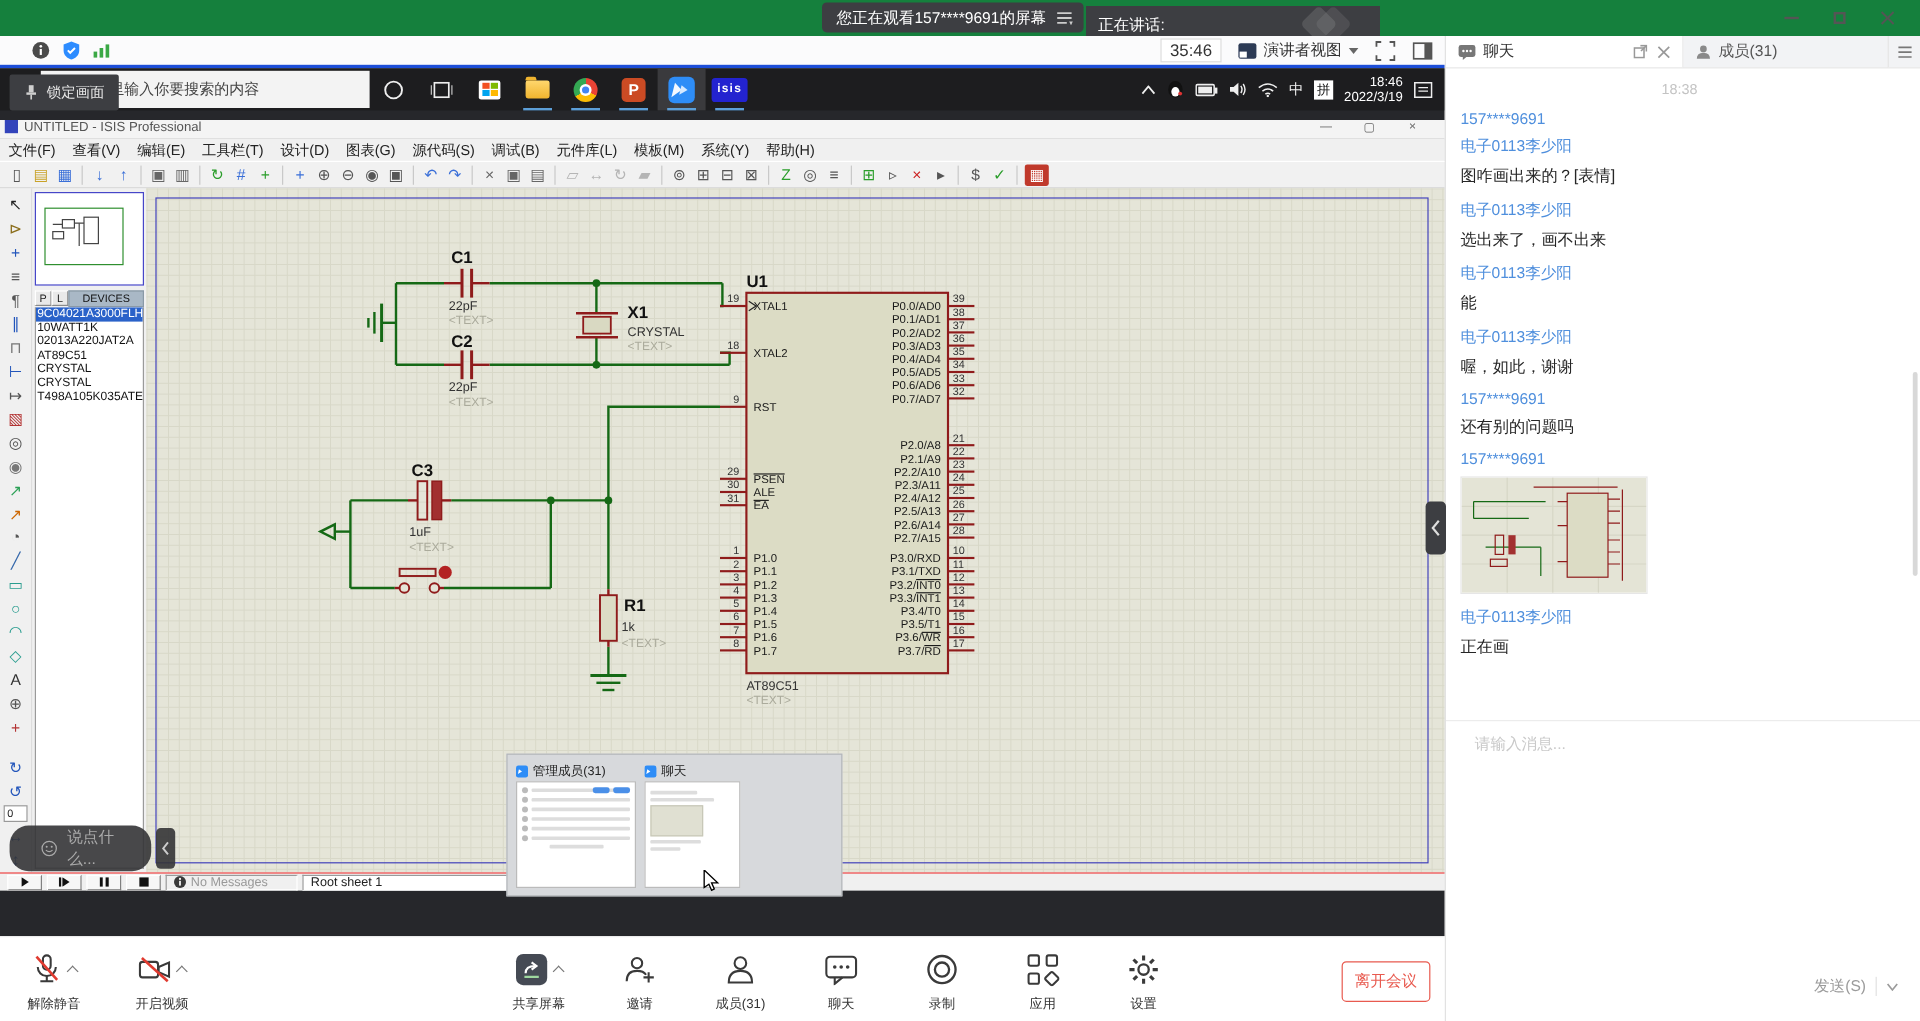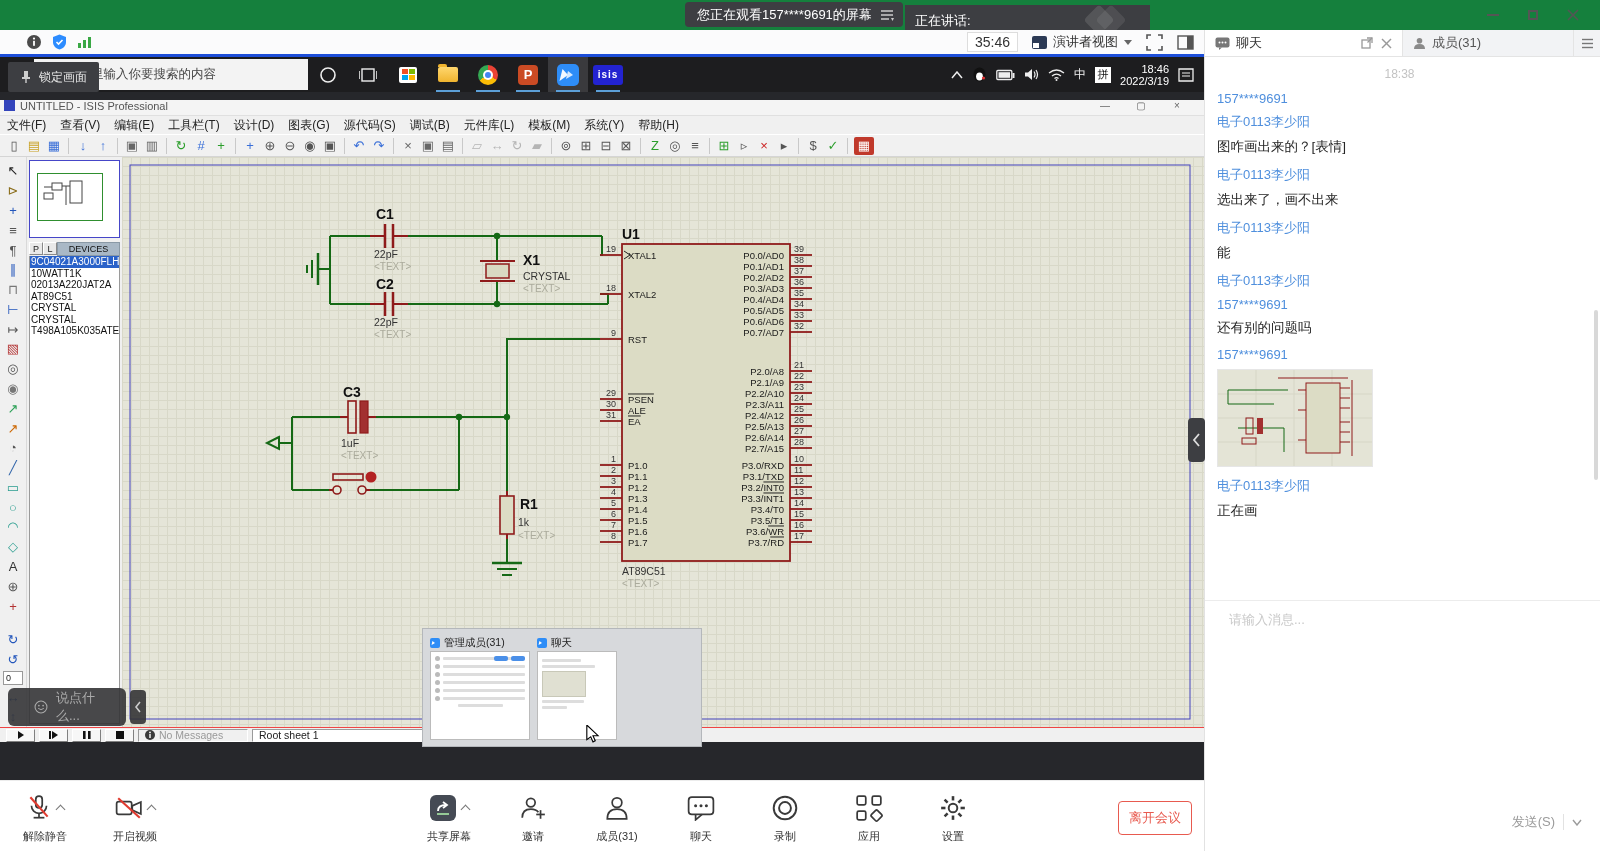--- a/index.html
+++ b/index.html
@@ -52,21 +52,21 @@
 #dev-list{flex:1;background:#fff;border:1px solid #9a9a9a;border-top:none;font-size:10px;color:#111;overflow:hidden}
 .dev-item{height:11.5px;line-height:11.5px;padding-left:1px;white-space:nowrap}
 .dev-item.sel{background:#2a62c9;color:#fff}
 #editor{flex:1;position:relative;background-color:#e5e5d8;background-image:linear-gradient(#d8d8c8 1px,transparent 1px),linear-gradient(90deg,#d8d8c8 1px,transparent 1px);background-size:9px 9px;overflow:hidden}
 #isis-statusbar{position:absolute;left:0;right:0;bottom:0;height:15px;background:#f0f0f0;border-top:1px solid #ef4444;display:flex;align-items:center;gap:4px;padding-left:6px;font-size:10.5px}
 .vcr{width:29px;height:13px;background:#f7f7f7;border:1px solid;border-color:#fff #808080 #808080 #fff;display:flex;align-items:center;justify-content:center}
 .sunken{border:1px solid;border-color:#9a9a9a #fff #fff #9a9a9a;height:13px;display:flex;align-items:center;gap:4px;padding:0 6px}
 #no-msg{color:#999;width:110px}
 #sheet-cell{width:220px;background:#fff;color:#222}
 
-#quick-chat{left:8px;top:631px;width:118px;height:38px;background:rgba(52,52,54,.9);border-radius:6px;display:flex;align-items:center;gap:8px;padding:0 26px;color:#aaa;font-size:13px}
+#quick-chat{left:8px;top:631px;width:118px;height:38px;background:rgba(52,52,54,.9);border-radius:16px;display:flex;align-items:center;gap:8px;padding:0 26px;color:#aaa;font-size:13px}
 #qc-handle{left:130px;top:633px;width:16px;height:34px;background:rgba(52,52,54,.9);border-radius:4px;display:flex;align-items:center;justify-content:center}
 
 #previews{left:422px;top:571px;width:280px;height:119px;background:#d7d9dc;border:1px solid #b4b7bb;display:flex;gap:7px;padding:6px 7px}
 .pv-card{display:flex;flex-direction:column;min-width:0}
 .pv-title{display:flex;align-items:center;gap:4px;font-size:10.5px;color:#222;height:16px;white-space:nowrap;overflow:hidden}
 .mlogo{width:10px;height:10px;background:#2e8df7;border-radius:2px;position:relative;flex:none}
 .mlogo::after{content:"";position:absolute;left:2px;top:2.5px;border-left:3px solid #fff;border-top:2.5px solid transparent;border-bottom:2.5px solid transparent;transform:skewX(-12deg)}
 .pv-thumb{flex:1;background:#fff;border:1px solid #bbb;position:relative;overflow:hidden;padding:4px}
 .pv-sq{display:inline-block;width:9px;height:9px;background:#4a8fe8;border-radius:2px;margin-right:3px}
 .pv-line{height:3px;background:#ddd;border-radius:1px;margin:3px 0}
@@ -946,20 +946,21 @@
     <div id="chat-msgs">
         <div class="msg-time">18:38</div>
         <div class="msg-name">157****9691</div>
         <div class="msg-name">电子0113李少阳</div>
         <div class="msg-text">图咋画出来的？[表情]</div>
         <div class="msg-name">电子0113李少阳</div>
         <div class="msg-text">选出来了，画不出来</div>
         <div class="msg-name">电子0113李少阳</div>
         <div class="msg-text">能</div>
         <div class="msg-name">电子0113李少阳</div>
+        <div class="msg-text">喔，如此，谢谢</div>
         <div class="msg-name">157****9691</div>
         <div class="msg-text">还有别的问题吗</div>
         <div class="msg-name">157****9691</div>
         <div class="msg-image"><svg width="154" height="96" viewBox="0 0 154 96">
             <rect width="154" height="96" fill="#e4e4d6"></rect>
             <g stroke="#d6d6c6">
               <line x1="0" y1="24" x2="154" y2="24"></line>
               <line x1="0" y1="48" x2="154" y2="48"></line>
               <line x1="0" y1="72" x2="154" y2="72"></line>
               <line x1="38" y1="0" x2="38" y2="96"></line>

